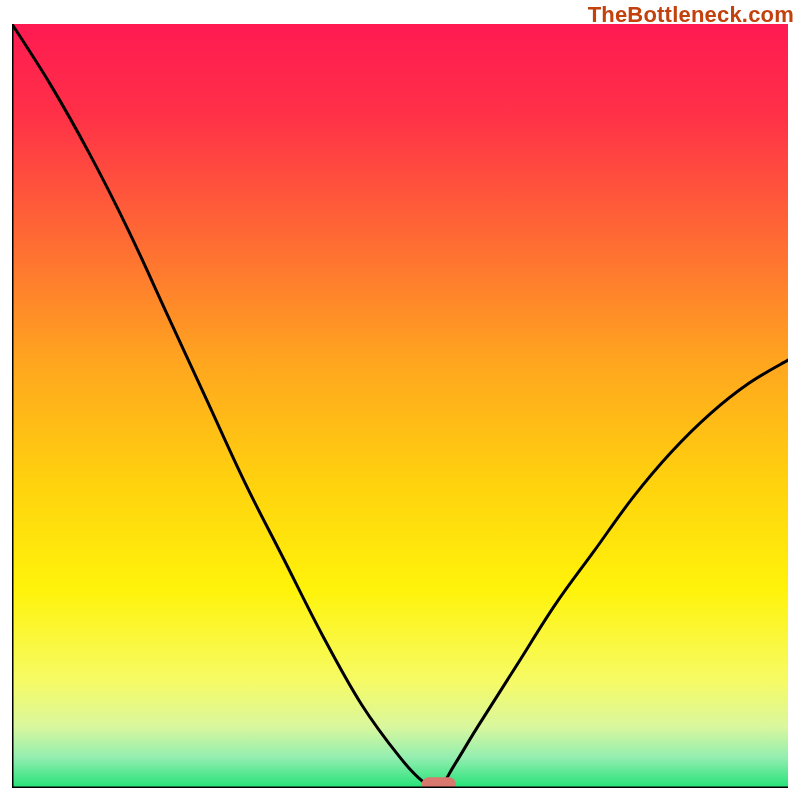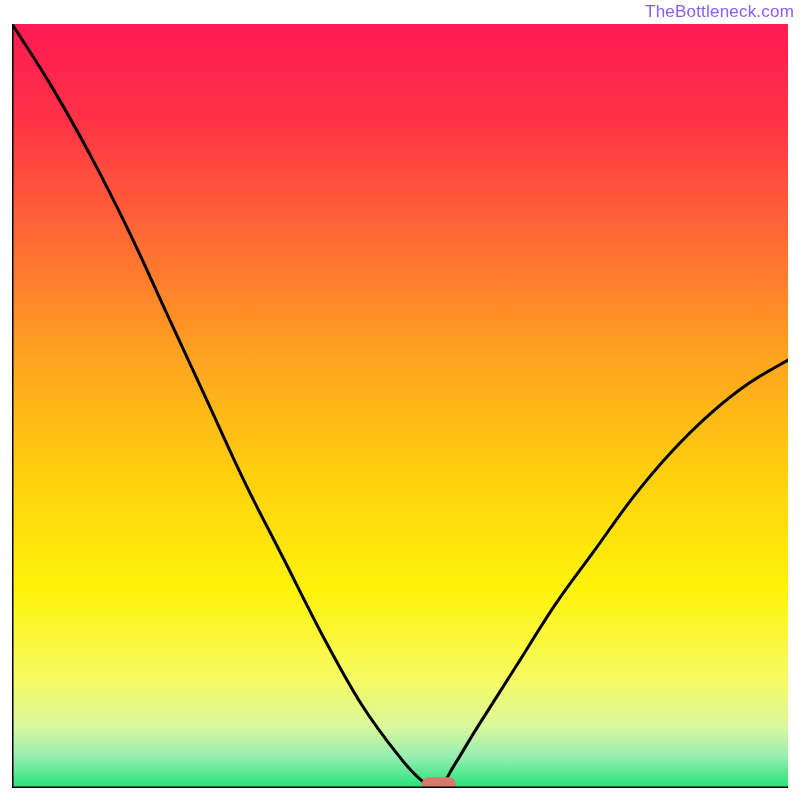--- a/index.html
+++ b/index.html
@@ -13,23 +13,23 @@
   }
   .chart-wrap {
     position: relative;
     width: 800px;
     height: 800px;
   }
   .attribution {
     position: absolute;
     top: 2px;
     right: 6px;
-    font-size: 17px;
-    font-weight: 400;
-    color: #8b5cf6;
+    font-size: 22px;
+    font-weight: 700;
+    color: #c2410c;
     letter-spacing: 0.2px;
     z-index: 10;
   }
   svg.plot {
     position: absolute;
     left: 12px;
     top: 24px;
     width: 776px;
     height: 764px;
     display: block;

